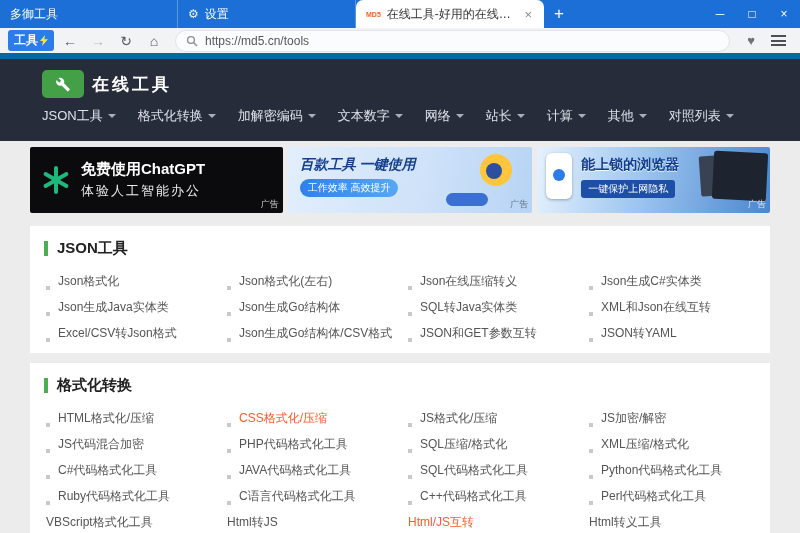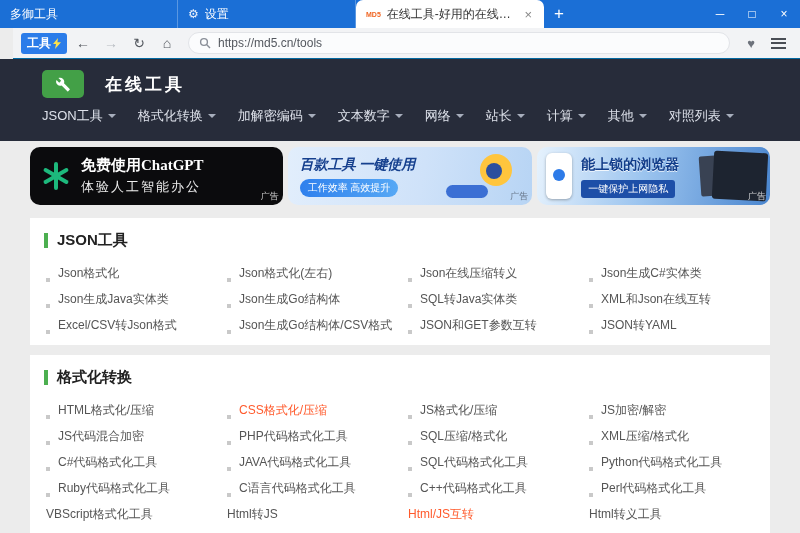--- a/index.html
+++ b/index.html
@@ -13,42 +13,42 @@
   .tab.active { background:#ffffff; color:#333; width:188px; border-radius:7px 7px 0 0; }
   .tab-label { white-space:nowrap; overflow:hidden; text-overflow:ellipsis; flex:1; }
   .tab-gear { font-size:12px; color:#eaf1fb; }
   .favicon { font-size:7px; font-weight:bold; color:#f06522; letter-spacing:0; flex:0 0 auto; }
   .tab-close { color:#888; font-size:13px; flex:0 0 auto; padding:0 2px; }
   .newtab { width:30px; display:flex; align-items:center; justify-content:center; color:#fff; font-size:17px; cursor:pointer; }
   .win-controls { position:absolute; right:0; top:0; height:28px; display:flex; }
   .win-controls span { width:32px; text-align:center; line-height:28px; color:#fff; font-size:12px; cursor:pointer; }
 
   
-  .toolbar { height:31px; background:#f2f3f5; border-bottom:1px solid #0369a1; display:flex; align-items:center; padding:0 8px; gap:4px;margin-left:13px; }
+  .toolbar { height:31px; background:#f2f3f5; border-bottom:6px solid #0369a1; display:flex; align-items:center; padding:0 8px; gap:4px; }
   .badge { background:#2b7ce9; color:#fff; font-size:12px; font-weight:bold; padding:2px 6px; border-radius:3px; display:flex; align-items:center; gap:2px; cursor:pointer; }
   .nav-ico { width:24px; text-align:center; font-size:14px; color:#53575e; cursor:pointer; }
   .nav-ico.disabled { color:#b8bcc2; }
   .addressbar { flex:1; height:22px; background:#fbfcfd; border:1px solid #e2e4e8; border-radius:11px; display:flex; align-items:center; gap:7px; padding:0 10px; margin:0 5px; cursor:text; }
   .url { font-size:12px; color:#54585f; }
   .heart { color:#6d727b; font-size:13px; }
   .menu-ico { width:15px; height:11px; border-top:2px solid #4a4e55; border-bottom:2px solid #4a4e55;
               background:linear-gradient(#4a4e55,#4a4e55) center/100% 2px no-repeat; margin:0 6px 0 4px; cursor:pointer; }
 
   
   .site-header { height:82px; background:#272c3a; padding:0 42px; }
-  .logo-row { display:flex; align-items:center; gap:21px; padding-top:11px; }
+  .logo-row { display:flex; align-items:center; gap:8px; padding-top:11px; }
   .logo-box { width:42px; height:28px; background:#43a047; border-radius:5px; display:flex; align-items:center; justify-content:center; }
   .logo-text { color:#fff; font-size:17px; font-weight:bold; letter-spacing:3px; }
   .site-nav { display:flex; gap:22px; margin-top:9px; }
   .nav-item { color:#dde1ea; font-size:13px; display:flex; align-items:center; gap:5px; cursor:pointer; white-space:nowrap; }
   .caret { width:0; height:0; border-left:4px solid transparent; border-right:4px solid transparent; border-top:4px solid #a7aebc; }
 
   
   .ads { display:flex; gap:5px; padding:6px 30px 6px; }
-  .banner { flex:1; height:58px; position:relative; overflow:hidden; border-radius:10px; cursor:pointer;font-family:Liberation Serif, serif; }
+  .banner { flex:1; height:66px; position:relative; overflow:hidden; border-radius:2px; cursor:pointer; }
   .ad-tag { position:absolute; right:4px; bottom:2px; font-size:9px; color:rgba(255,255,255,.75); }
   .b1 { background:#0b0b0d; display:flex; align-items:center; gap:9px; padding:0 10px; }
   .b1-l1 { color:#fff; font-weight:bold; font-size:15px; }
   .b1-l2 { color:#ececec; font-size:13px; letter-spacing:2px; margin-top:3px; }
   .b2 { background:linear-gradient(100deg,#e2eefc 0%,#cfe2f9 55%,#b7d4f4 100%); padding:9px 0 0 12px; }
   .b2-l1 { color:#16408e; font-size:14px; font-weight:bold; font-style:italic; }
   .b2-l2 { display:inline-block; background:linear-gradient(90deg,#2f80ed,#56a8f5); color:#fff; font-size:10px; padding:2px 8px; border-radius:9px; margin-top:5px; }
   .b2 .ad-tag { color:rgba(70,80,95,.7); }
   .b2-c1 { position:absolute; right:20px; top:7px; width:32px; height:32px; background:#ffc53d; border-radius:50%; }
   .b2-c2 { position:absolute; right:44px; bottom:7px; width:42px; height:13px; background:#3b6fd4; border-radius:7px; }

